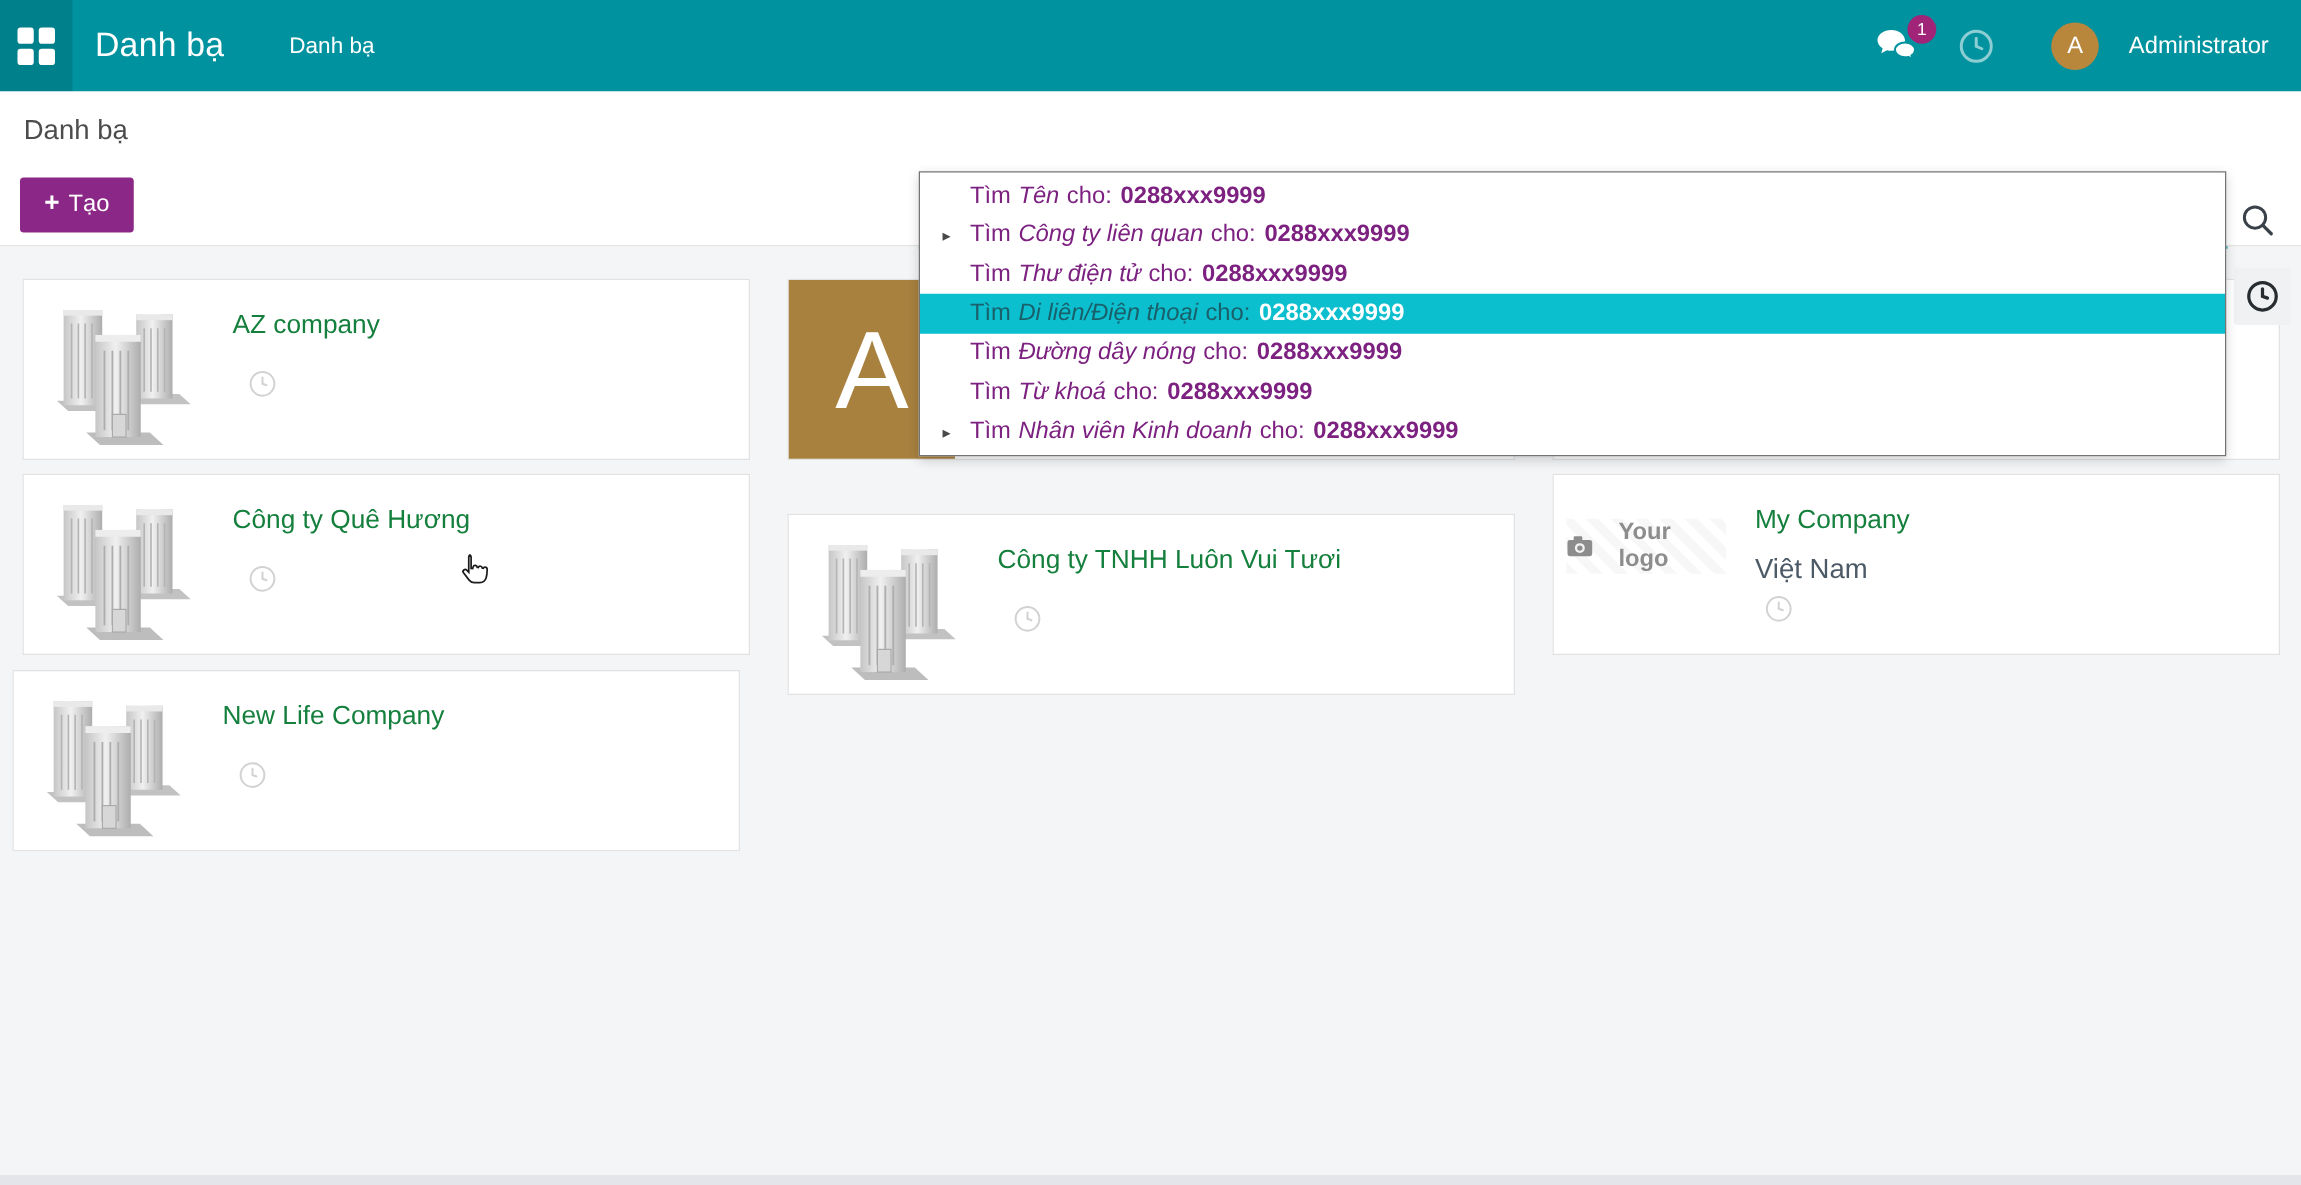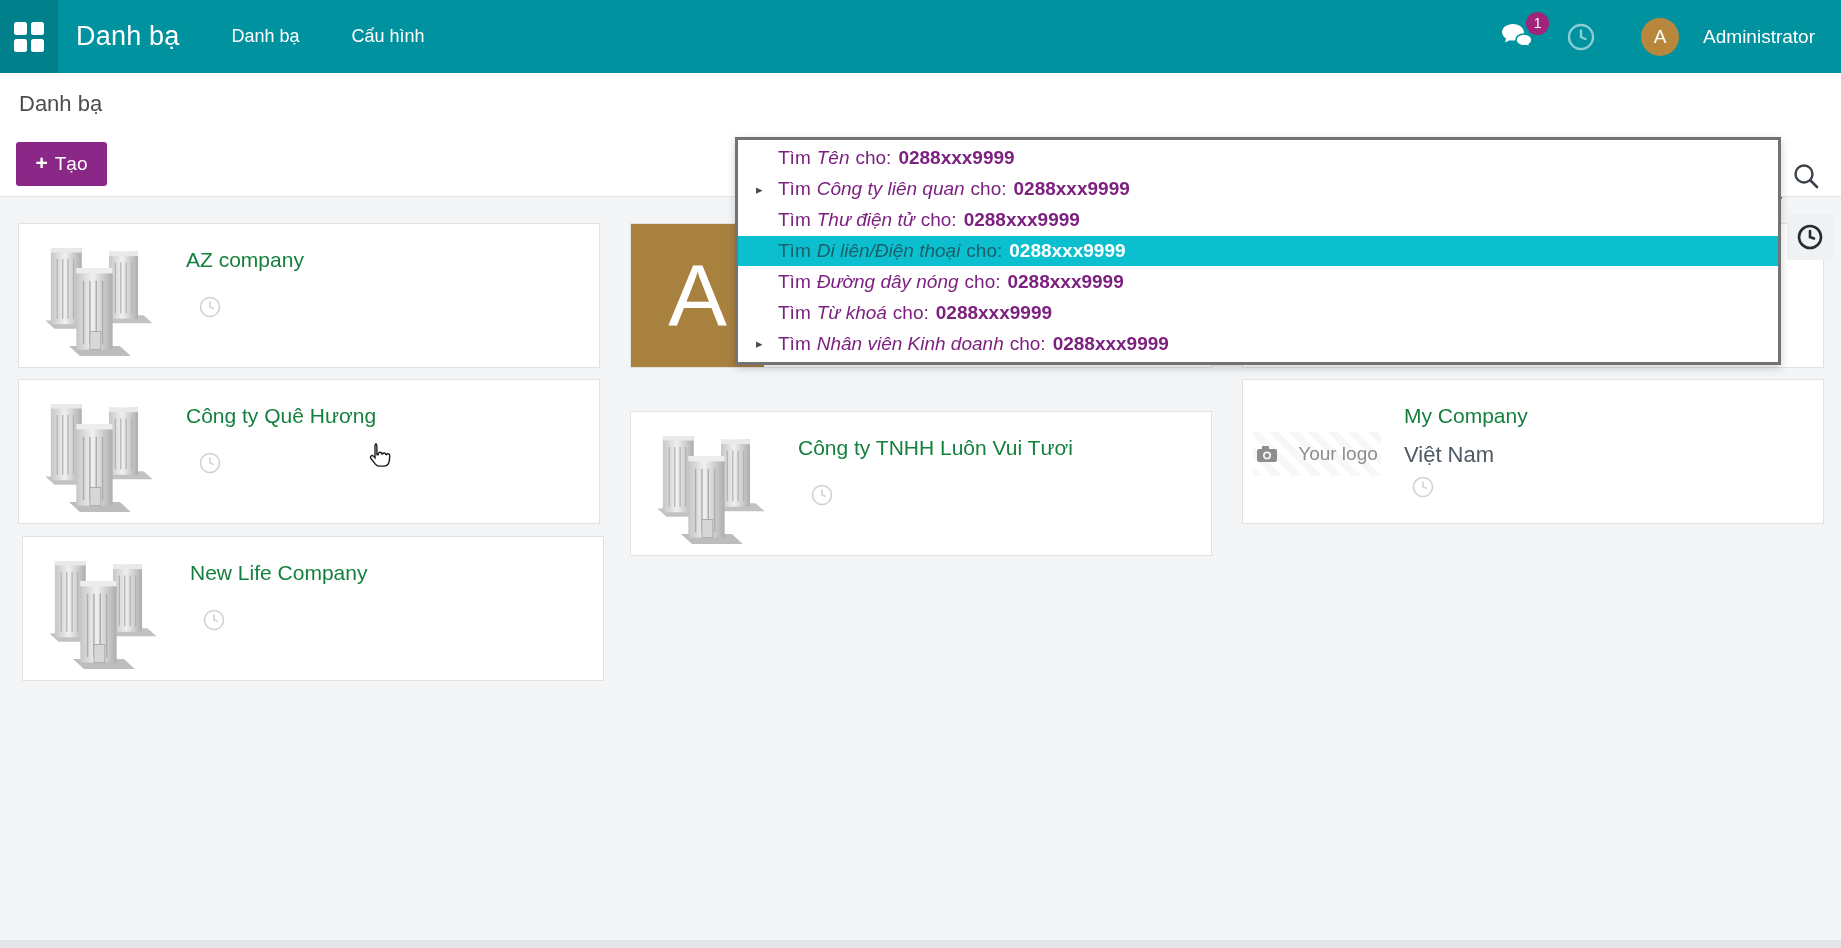--- a/index.html
+++ b/index.html
@@ -32,41 +32,41 @@
   .create-plus { font-weight:700; font-size:21px; position:relative; top:-1px; }
   .search-wrap { position:absolute; left:735px; top:82px; width:1047px; height:44px; border-bottom:2px solid #00a2ae; }
   .search-text { font-size:19px; color:#222; position:absolute; left:2px; top:10px; white-space:pre; }
   .caret { display:inline-block; width:1.5px; height:21px; background:#111; vertical-align:-4px; margin-left:1px; }
   .search-icon-btn { position:absolute; left:1791px; top:88px; cursor:pointer; }
   .activity-view-btn { position:absolute; left:1787px; top:141px; width:46px; height:46px; background:#f0f1f3;
                        border-radius:3px; display:flex; align-items:center; justify-content:center; cursor:pointer; }
 
   
   .dropdown { position:absolute; left:735px; top:137px; width:1046px; height:228px; background:#fff;
-              border:3px solid #737373; box-shadow:0 3px 9px rgba(0,0,0,.18); z-index:50; display:flex; flex-direction:column; padding:3px 0; }
+              border:1px solid #737373; box-shadow:0 3px 9px rgba(0,0,0,.18); z-index:50; display:flex; flex-direction:column; padding:3px 0; }
   .sd-row { flex:1; display:flex; align-items:center; font-size:19px; color:#7c2180; padding-left:18px; cursor:pointer; }
   .sd-arrow { width:22px; font-size:13px; color:#494949; }
   .sd-prefix { margin-right:6px; }
   .sd-field { font-style:italic; margin-right:6px; }
   .sd-infix { margin-right:7px; }
   .sd-value { font-weight:700; }
   .sd-row.highlighted { background:#0cbfce; color:#19606b; }
   .sd-row.highlighted .sd-value { color:#fff; }
 
   
   .kanban { position:absolute; left:0; top:198px; width:1841px; height:742px; background:#f4f5f7; }
   .card { position:absolute; width:582px; height:145px; background:#fff; border:1px solid #e2e2e2; }
   .card .img-wrap { position:absolute; left:14px; top:8px; width:132px; height:129px; display:flex; align-items:center; justify-content:center; }
   .card .card-title { position:absolute; left:167px; top:24px; font-size:21px; color:#15803d; }
   .card .card-sub { position:absolute; left:167px; top:60px; font-size:22px; color:#4c5966; }
   .card .clock-small { position:absolute; left:180px; top:72px; }
   .letter-tile { position:absolute; left:0; top:0; width:133px; height:143px; background:#a8813f; color:#fff;
                  display:flex; align-items:center; justify-content:center; font-size:88px; font-weight:300; }
-  .logo-placeholder { position:absolute; left:10px; top:52px; width:128px; height:44px; display:flex; align-items:center;
-                      justify-content:center; gap:20px; color:#8d8d8d; font-weight:400; font-size:19px;
+  .logo-placeholder { position:absolute; left:10px; top:35px; width:128px; height:44px; display:flex; align-items:center;
+                      justify-content:center; gap:20px; color:#8d8d8d; font-weight:700; font-size:19px;
                       background:repeating-linear-gradient(45deg,#f7f7f7 0 7px,#ffffff 7px 14px); }
   .cursor-pointer-art { position:absolute; left:368px; top:442px; z-index:100; pointer-events:none; }
   .bottom-strip { position:absolute; left:0; top:940px; width:1841px; height:8px; background:#e4e5ea; }
 </style>
 </head>
 <body>
 
 <svg width="0" height="0" style="position:absolute">
   <defs>
     <linearGradient id="towerGrad" x1="0" y1="0" x2="1" y2="0">
@@ -81,21 +81,20 @@
   <div class="apps-btn">
     <div class="apps-grid">
         <span></span>
         <span></span>
         <span></span>
         <span></span>
       </div>
   </div>
   <div class="nav-title">Danh bạ</div>
   <div class="nav-item">Danh bạ</div>
-  <div class="nav-item">Cấu hình</div>
 
   <div class="nav-right">
     <div class="nav-icon">
       <svg width="36" height="30" viewBox="0 0 36 30">
         <path d="M14 2C7.9 2 3 5.6 3 10.1c0 2.6 1.6 4.9 4.1 6.4L6 20.5l4.6-2.3c1.1.3 2.2.4 3.4.4 6.1 0 11-3.6 11-8.2S20.1 2 14 2z" fill="#fff"></path>
         <path d="M25 12c-4.4 0-8 2.6-8 5.9 0 3.2 3.6 5.9 8 5.9.9 0 1.7-.1 2.5-.3l3.5 1.7-.8-2.9c1.7-1.1 2.8-2.7 2.8-4.4 0-3.3-3.6-5.9-8-5.9z" fill="#fff" stroke="#00929e" stroke-width="1.6"></path>
       </svg>
       <div class="badge">1</div>
     </div>
     <div class="nav-icon">
@@ -237,21 +236,21 @@
     <div class="card-title" style="left:161px;">My Company</div>
     <div class="card-sub" style="left:161px; top:62px;">Việt Nam</div>
     <div class="clock-small" style="left:169px; top:96px;">
       <svg width="22" height="22" viewBox="0 0 22 22">
           <circle cx="11" cy="11" r="9.5" fill="none" stroke="#d2d2d2" stroke-width="1.6"></circle>
           <path d="M11 6v5l3.2 1.2" fill="none" stroke="#d2d2d2" stroke-width="1.6" stroke-linecap="round"></path>
         </svg>
     </div>
   </div>
 
-  <div class="card" style="left:22px; top:338px;text-align:center;">
+  <div class="card" style="left:10px; top:338px;text-align:center;">
     <div class="img-wrap">
       <svg viewBox="0 0 130 140" width="118" height="128">
         <polygon points="6,96 50,96 60,105 16,105" fill="#c2c2c2"></polygon>
         <rect x="12" y="16" width="34" height="84" fill="url(#towerGrad)"></rect>
         <rect x="12" y="16" width="34" height="5" fill="#e9e9e9"></rect>
         <path d="M19 28v66 M25 28v66 M31 28v66 M37 28v66" stroke="#b3b3b3" stroke-width="1.4"></path>
         <polygon points="70,90 114,90 124,99 80,99" fill="#c2c2c2"></polygon>
         <rect x="76" y="20" width="32" height="74" fill="url(#towerGrad)"></rect>
         <rect x="76" y="20" width="32" height="5" fill="#e9e9e9"></rect>
         <path d="M83 32v56 M89 32v56 M95 32v56 M101 32v56" stroke="#b3b3b3" stroke-width="1.4"></path>

